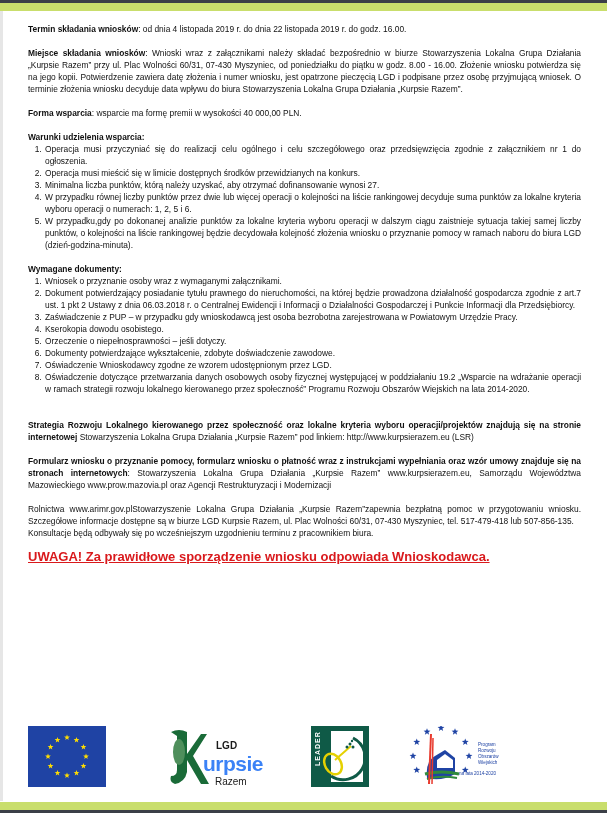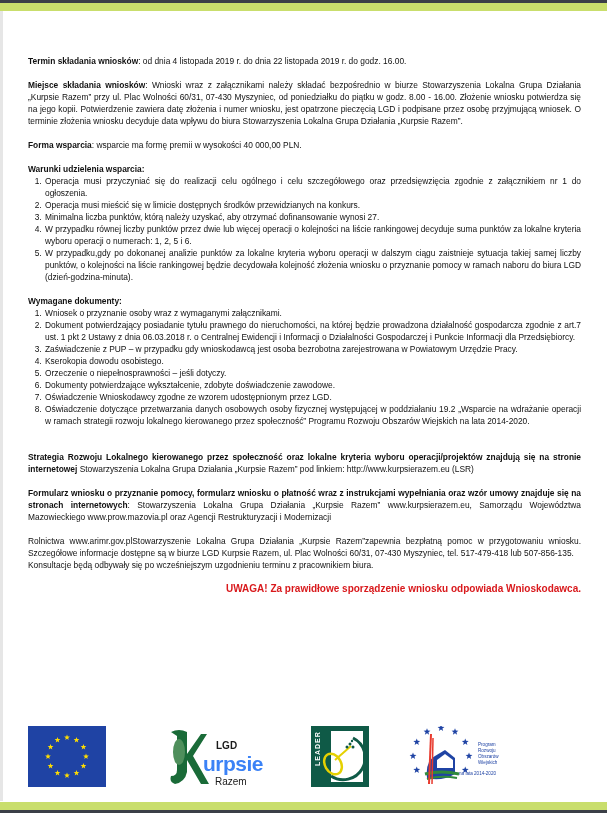--- a/index.html
+++ b/index.html
@@ -10,32 +10,32 @@
     color:#111;
   }
   .top-dark { position:absolute; left:0; top:0; width:607px; height:3px; background:#3b3f47; }
   .top-green { position:absolute; left:0; top:3px; width:607px; height:8px; background:#c9de6c; }
   .left-border { position:absolute; left:0; top:11px; width:3px; height:790px; background:#e6e6e6; }
   .bottom-green { position:absolute; left:0; top:802px; width:607px; height:8px; background:#c9de6c; }
   .bottom-dark { position:absolute; left:0; top:810px; width:607px; height:3px; background:#3b3f47; }
 
   .content {
     position:absolute; left:28px; top:23px; width:553px;
-    font-size:8.4px; line-height:12px;margin-top:32px;
+    font-size:8.4px; line-height:12px;
   }
   p { margin:0 0 12px 0; text-align:justify; }
   p.last-para { margin-bottom:0; }
   b { font-weight:bold; }
   .head { font-weight:bold; margin:0; }
   ol { margin:0 0 12px 0; padding-left:16px; }
   ol li { margin:0; padding-left:1px; text-align:justify; }
   ol li::marker { font-size:8.4px; }
   .warning {
-    color:#d9191c; font-weight:bold; text-align:right;
-    font-size:10px; margin-top:12px;
+    color:#d9191c; font-weight:bold; text-align:left;
+    font-size:13px; margin-top:12px;text-decoration:underline;
   }
 
   .logos { position:absolute; left:0; top:726px; width:517px; height:62px; }
   .logo { position:absolute; }
   .eu-flag { left:28px; top:0; width:78px; height:61px; background:#1f43a4; }
   .kurpsie { left:165px; top:0; width:95px; height:63px; }
   .leader { left:311px; top:0; width:58px; height:61px; background:#0f5a47; }
   .prow { left:405px; top:0; width:120px; height:62px; }
 </style>
 </head>

